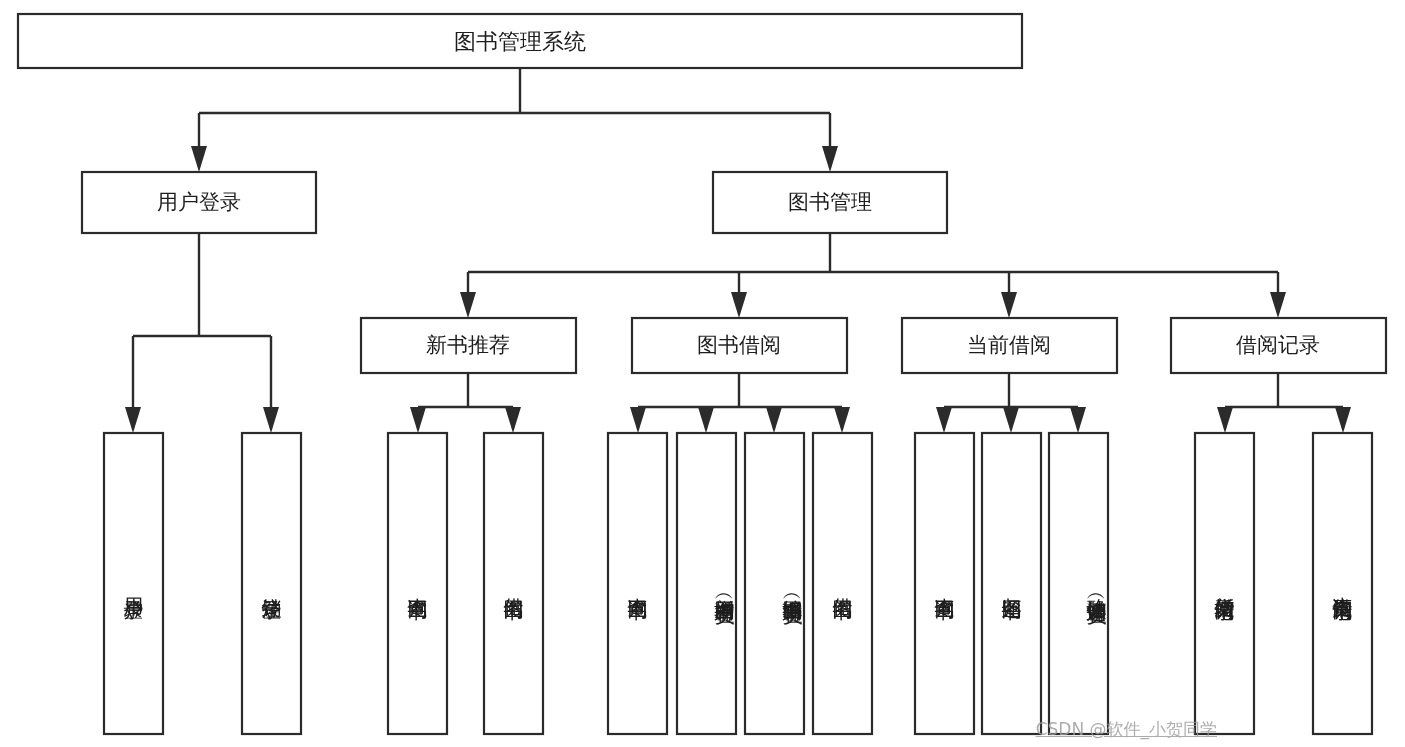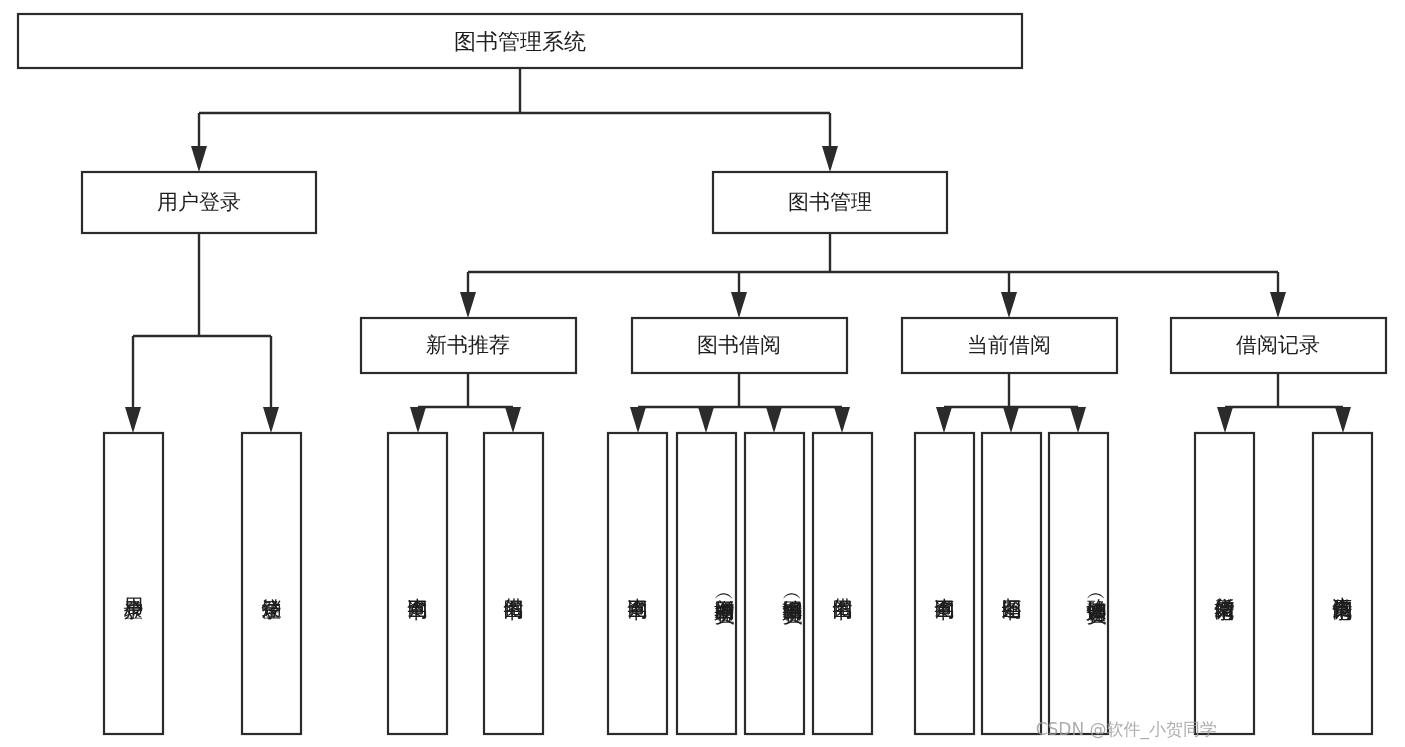--- a/index.html
+++ b/index.html
@@ -71,20 +71,21 @@
   }
   .watermark {
     position: absolute;
     right: 8px;
     bottom: 6px;
     font-family: "DejaVu Sans", "Liberation Sans", sans-serif;
     font-size: 17px;
     color: #9e9e9e;
     opacity: 0.85;
     white-space: nowrap;
+    text-decoration: underline;
   }
 </style>
 </head>
 <body>
 
 <div id="diagram-root">
 
   <svg id="tree-svg" viewBox="0 0 1405 747">
 
     <defs>

